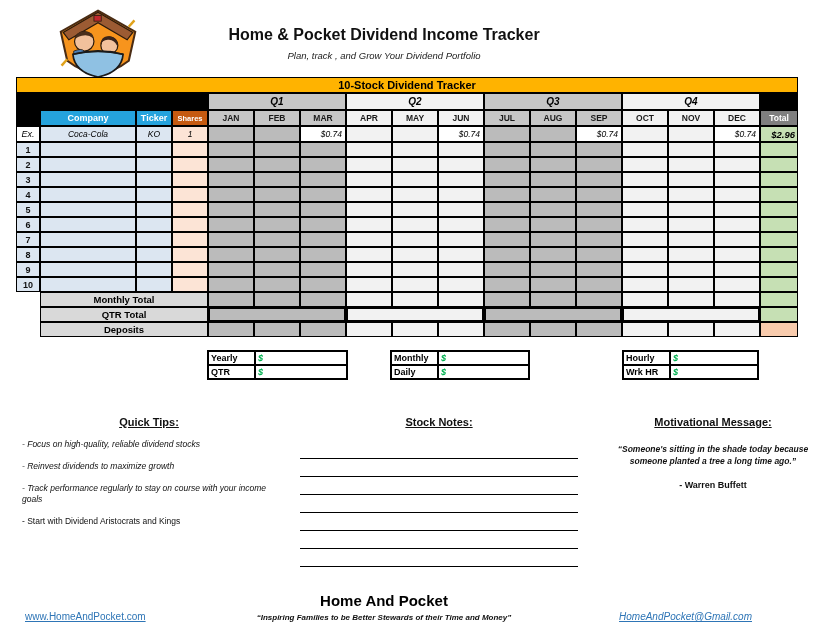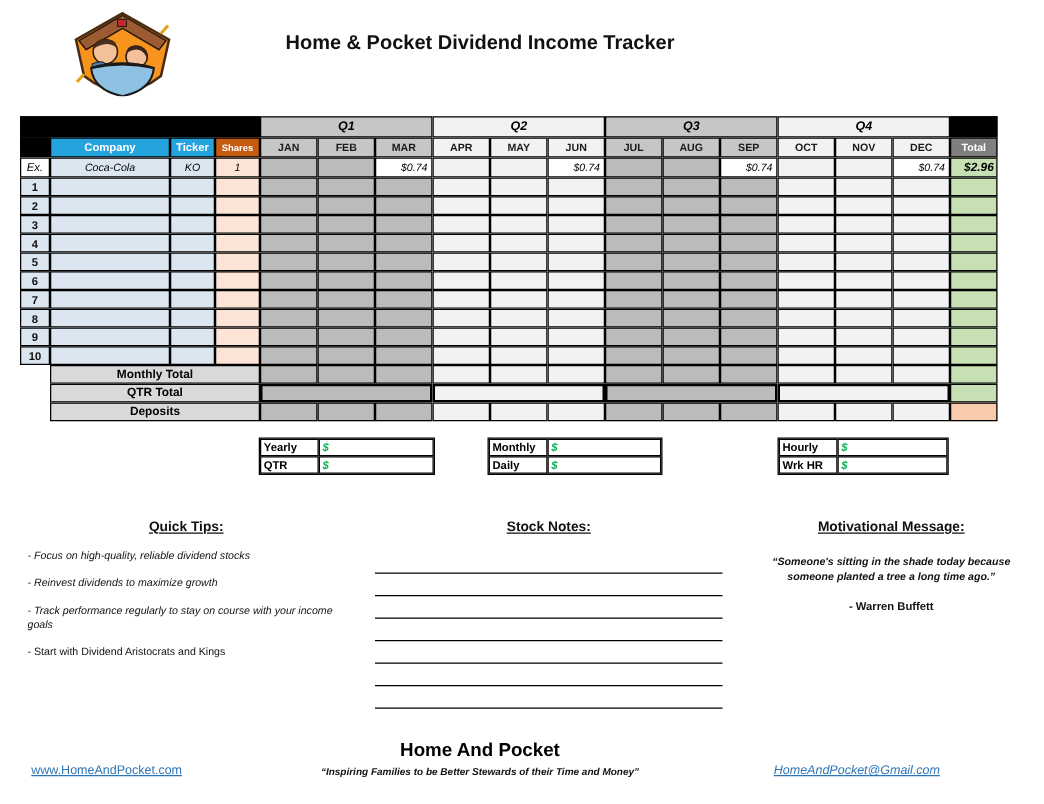--- a/index.html
+++ b/index.html
@@ -81,22 +81,24 @@
     <path d="M53 44 Q54 32 66 34 Q75 36 74 46 Q70 37 62 38 Q55 39 53 44 Z" fill="#3B241A"></path>
     <path d="M20 52 Q30 48 33 52 L33 60 L20 60 Z" fill="#4A7FB5" stroke="#2b1a0c" stroke-width="1"></path>
     <path d="M56 54 Q66 50 74 55 L74 62 L56 62 Z" fill="#C1272D" stroke="#2b1a0c" stroke-width="1"></path>
     <path d="M19 56 Q50 47 81 56 Q79 78 50 84 Q21 78 19 56 Z" fill="#8FC1E3" stroke="#1a1a1a" stroke-width="2"></path>
     <path d="M19 56 Q50 49 81 56" fill="none" stroke="#1a1a1a" stroke-width="2"></path>
     <line x1="88" y1="22" x2="95" y2="14" stroke="#E0A21B" stroke-width="3"></line>
     <line x1="12" y1="62" x2="5" y2="70" stroke="#E0A21B" stroke-width="3"></line>
   </svg>
 
   <div class="app-title">Home &amp; Pocket Dividend Income Tracker</div>
+  <div class="app-subtitle">Plan, track , and Grow Your Dividend Portfolio</div>
 
   <div id="grid">
+      <div class="gc banner" style="grid-area: 1 / 1 / auto / span 17;">10-Stock Dividend Tracker</div>
       <div class="gc black" style="grid-area: 2 / 1 / auto / span 4;"></div>
       <div class="gc qtr grayhbg" style="grid-area: 2 / 5 / auto / span 3;">Q1</div>
       <div class="gc qtr lightbg" style="grid-area: 2 / 8 / auto / span 3;">Q2</div>
       <div class="gc qtr grayhbg" style="grid-area: 2 / 11 / auto / span 3;">Q3</div>
       <div class="gc qtr lightbg" style="grid-area: 2 / 14 / auto / span 3;">Q4</div>
       <div class="gc black" style="grid-area: 2 / 17;"></div>
       <div class="gc black" style="grid-area: 3 / 1;"></div>
       <div class="gc company-h" style="grid-area: 3 / 2;">Company</div>
       <div class="gc company-h" style="grid-area: 3 / 3;">Ticker</div>
       <div class="gc shares-h" style="grid-area: 3 / 4;">Shares</div>

